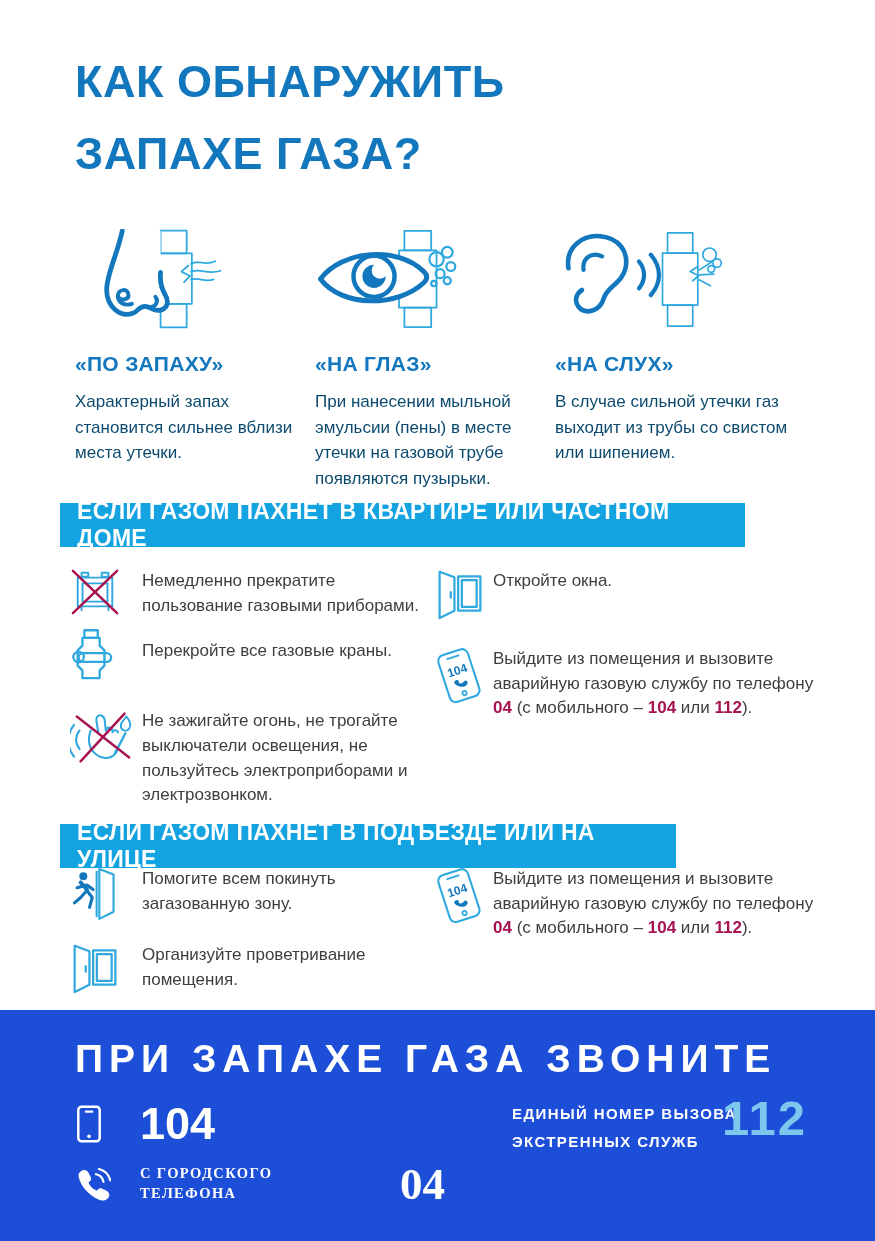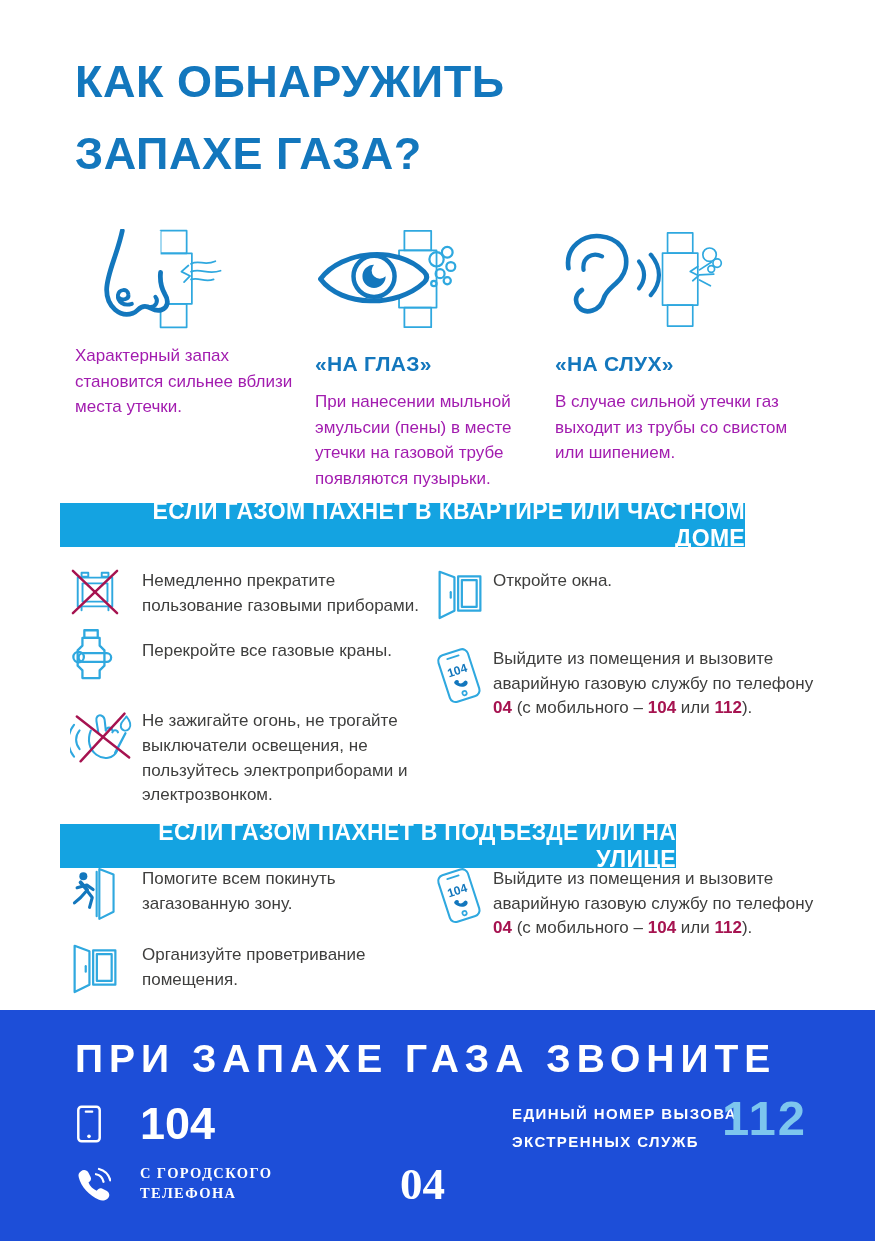--- a/index.html
+++ b/index.html
@@ -8,26 +8,26 @@
 
   
   .main-title{position:absolute;left:75px;top:46px;font-size:45px;line-height:72px;
     font-weight:800;color:#1377BD;letter-spacing:0.5px;}
 
   
   .methods{position:absolute;left:75px;top:228px;width:745px;display:grid;
     grid-template-columns:240px 240px 265px;}
   .method .m-icon{height:102px;display:flex;align-items:center;}
   .method h3{margin:22px 0 0 0;font-size:21px;font-weight:800;color:#1377BD;letter-spacing:0.3px;}
-  .method p{margin:13px 0 0 0;font-size:17px;line-height:1.5;color:#a21caf;max-width:250px;}
+  .method p{margin:13px 0 0 0;font-size:17px;line-height:1.5;color:#0c4a6e;max-width:250px;}
 
   
   .banner{position:absolute;left:60px;height:44px;background:#14A3E1;color:#fff;
     display:flex;align-items:center;padding-left:17px;box-sizing:border-box;
-    font-size:23px;font-weight:800;letter-spacing:0.3px;text-align:right;}
+    font-size:23px;font-weight:800;letter-spacing:0.3px;}
   .banner-home{top:503px;width:685px;}
   .banner-street{top:824px;width:616px;}
 
   
   .section{position:absolute;left:70px;width:750px;display:grid;grid-template-columns:365px 385px;}
   .section-home{top:568px;}
   .section-street{top:866px;}
   .item{display:flex;align-items:flex-start;margin-bottom:20px;}
   .item:last-child{margin-bottom:0;}
   .item-icon{flex:0 0 72px;}
@@ -79,20 +79,21 @@
           <path class="st-l" d="M128,42 l-8,7 l10,5 l-7,7" stroke-width="2" fill="#fff"></path>
           <path d="M52,2 C46,30 34,52 34,70 C34,90 50,102 64,97 C70,95 71,89 78,89 C85,89 88,96 97,93 C104,91 106,83 101,75 C97,68 95,60 96,50 L96,2 Z" fill="#fff" stroke="none"></path>
           <path class="st-b" d="M52,2 C46,30 34,52 34,70 C34,90 50,102 64,97 C70,95 71,89 78,89 C85,89 88,96 97,93 C104,91 106,83 101,75 C97,68 95,60 96,50" stroke-width="5.5"></path>
           <path class="st-b" d="M63,86 c-9,3 -17,-2 -16,-10 c1,-7 11,-8 12,-1 c1,6 -7,8 -11,4" stroke-width="4.5"></path>
           <path class="st-b" d="M84,90 c7,-1 10,-7 6,-12" stroke-width="4.5"></path>
           <path class="st-l" d="M131,40 c10,-5 15,3 28,-3" stroke-width="2"></path>
           <path class="st-l" d="M131,49 c12,-4 19,4 34,-1" stroke-width="2"></path>
           <path class="st-l" d="M131,58 c10,-3 15,4 26,0" stroke-width="2"></path>
         </svg>
       </div>
+      <h3>«ПО ЗАПАХУ»</h3>
       <p>Характерный запах становится сильнее вблизи места утечки.</p>
     </div>
 
     <div class="method">
       <div class="m-icon">
         <svg width="152" height="100" viewBox="0 0 170 112">
           <rect class="st-l" x="100" y="2" width="30" height="22" stroke-width="2"></rect>
           <rect class="st-l" x="94" y="24" width="42" height="64" stroke-width="2"></rect>
           <rect class="st-l" x="100" y="88" width="30" height="22" stroke-width="2"></rect>
           <path d="M6,56 C30,24 92,18 122,48 C126,52 126,56 122,60 C92,88 30,88 6,56 Z" fill="#fff" stroke="none"></path>

